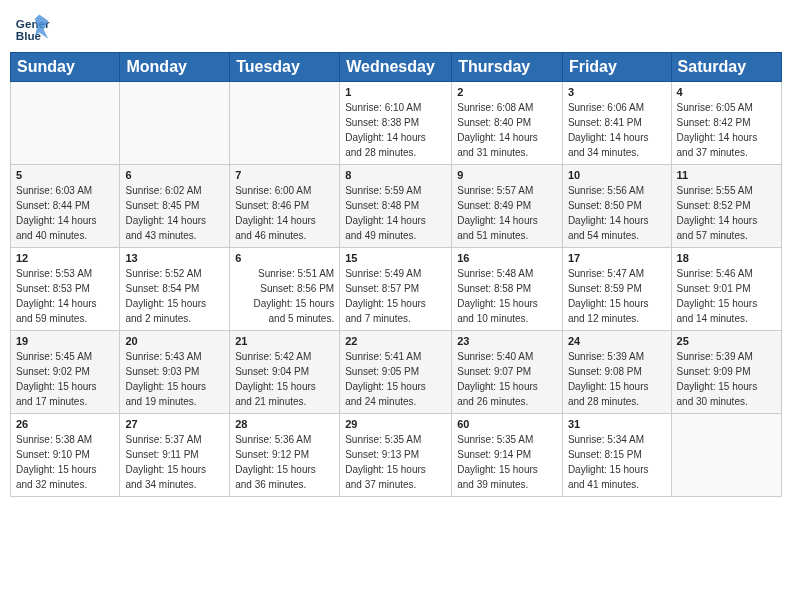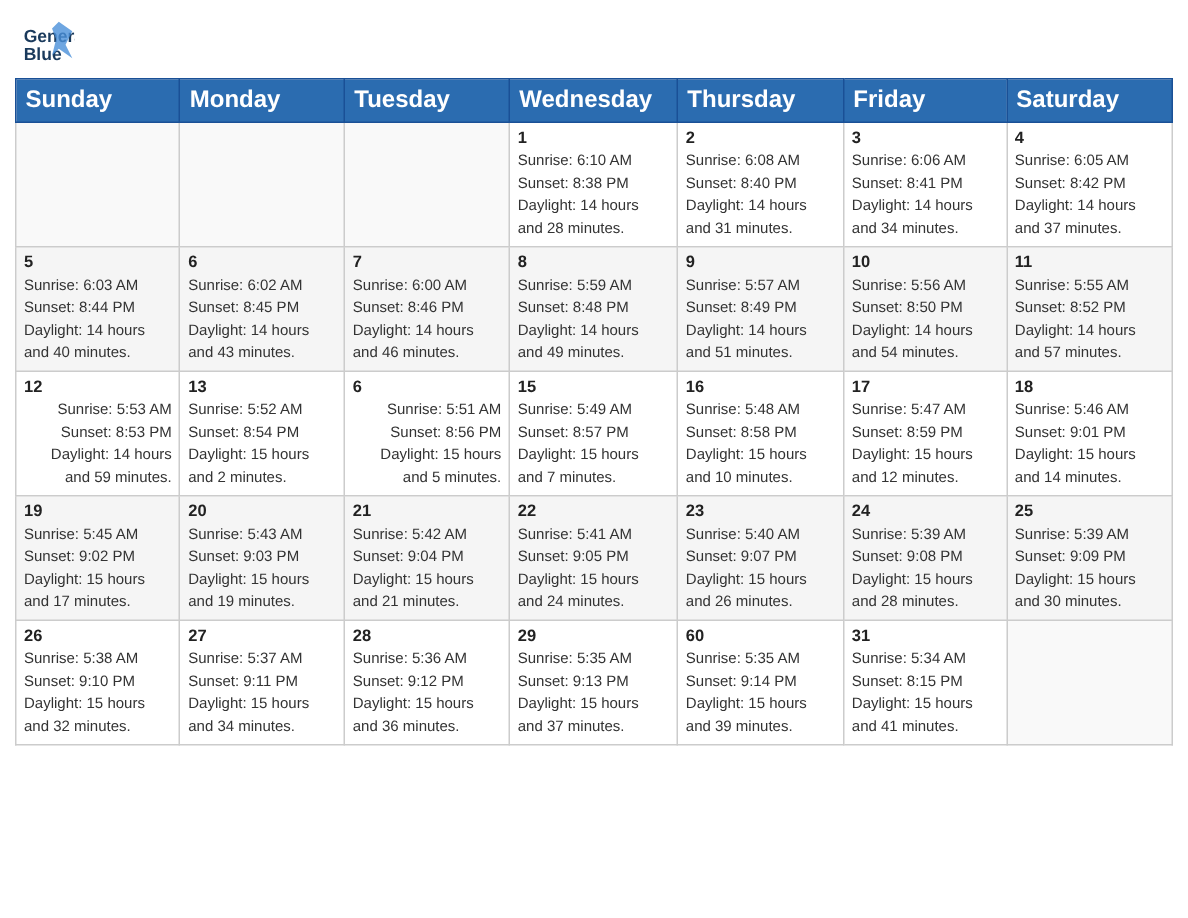--- a/index.html
+++ b/index.html
@@ -193,21 +193,21 @@
           <span class="day-num">11</span>
           <div class="day-info" style="white-space: pre-line;">Sunrise: 5:55 AM
 Sunset: 8:52 PM
 Daylight: 14 hours
 and 57 minutes.</div>
         </td>
       </tr>
       <tr>
         <td>
           <span class="day-num">12</span>
-          <div class="day-info" style="white-space: pre-line; text-align: right;">Sunrise: 5:53 AM
+          <div class="day-info" style="white-space: pre-line;">Sunrise: 5:53 AM
 Sunset: 8:53 PM
 Daylight: 14 hours
 and 59 minutes.</div>
         </td>
         <td>
           <span class="day-num">13</span>
           <div class="day-info" style="white-space: pre-line;">Sunrise: 5:52 AM
 Sunset: 8:54 PM
 Daylight: 15 hours
 and 2 minutes.</div>

